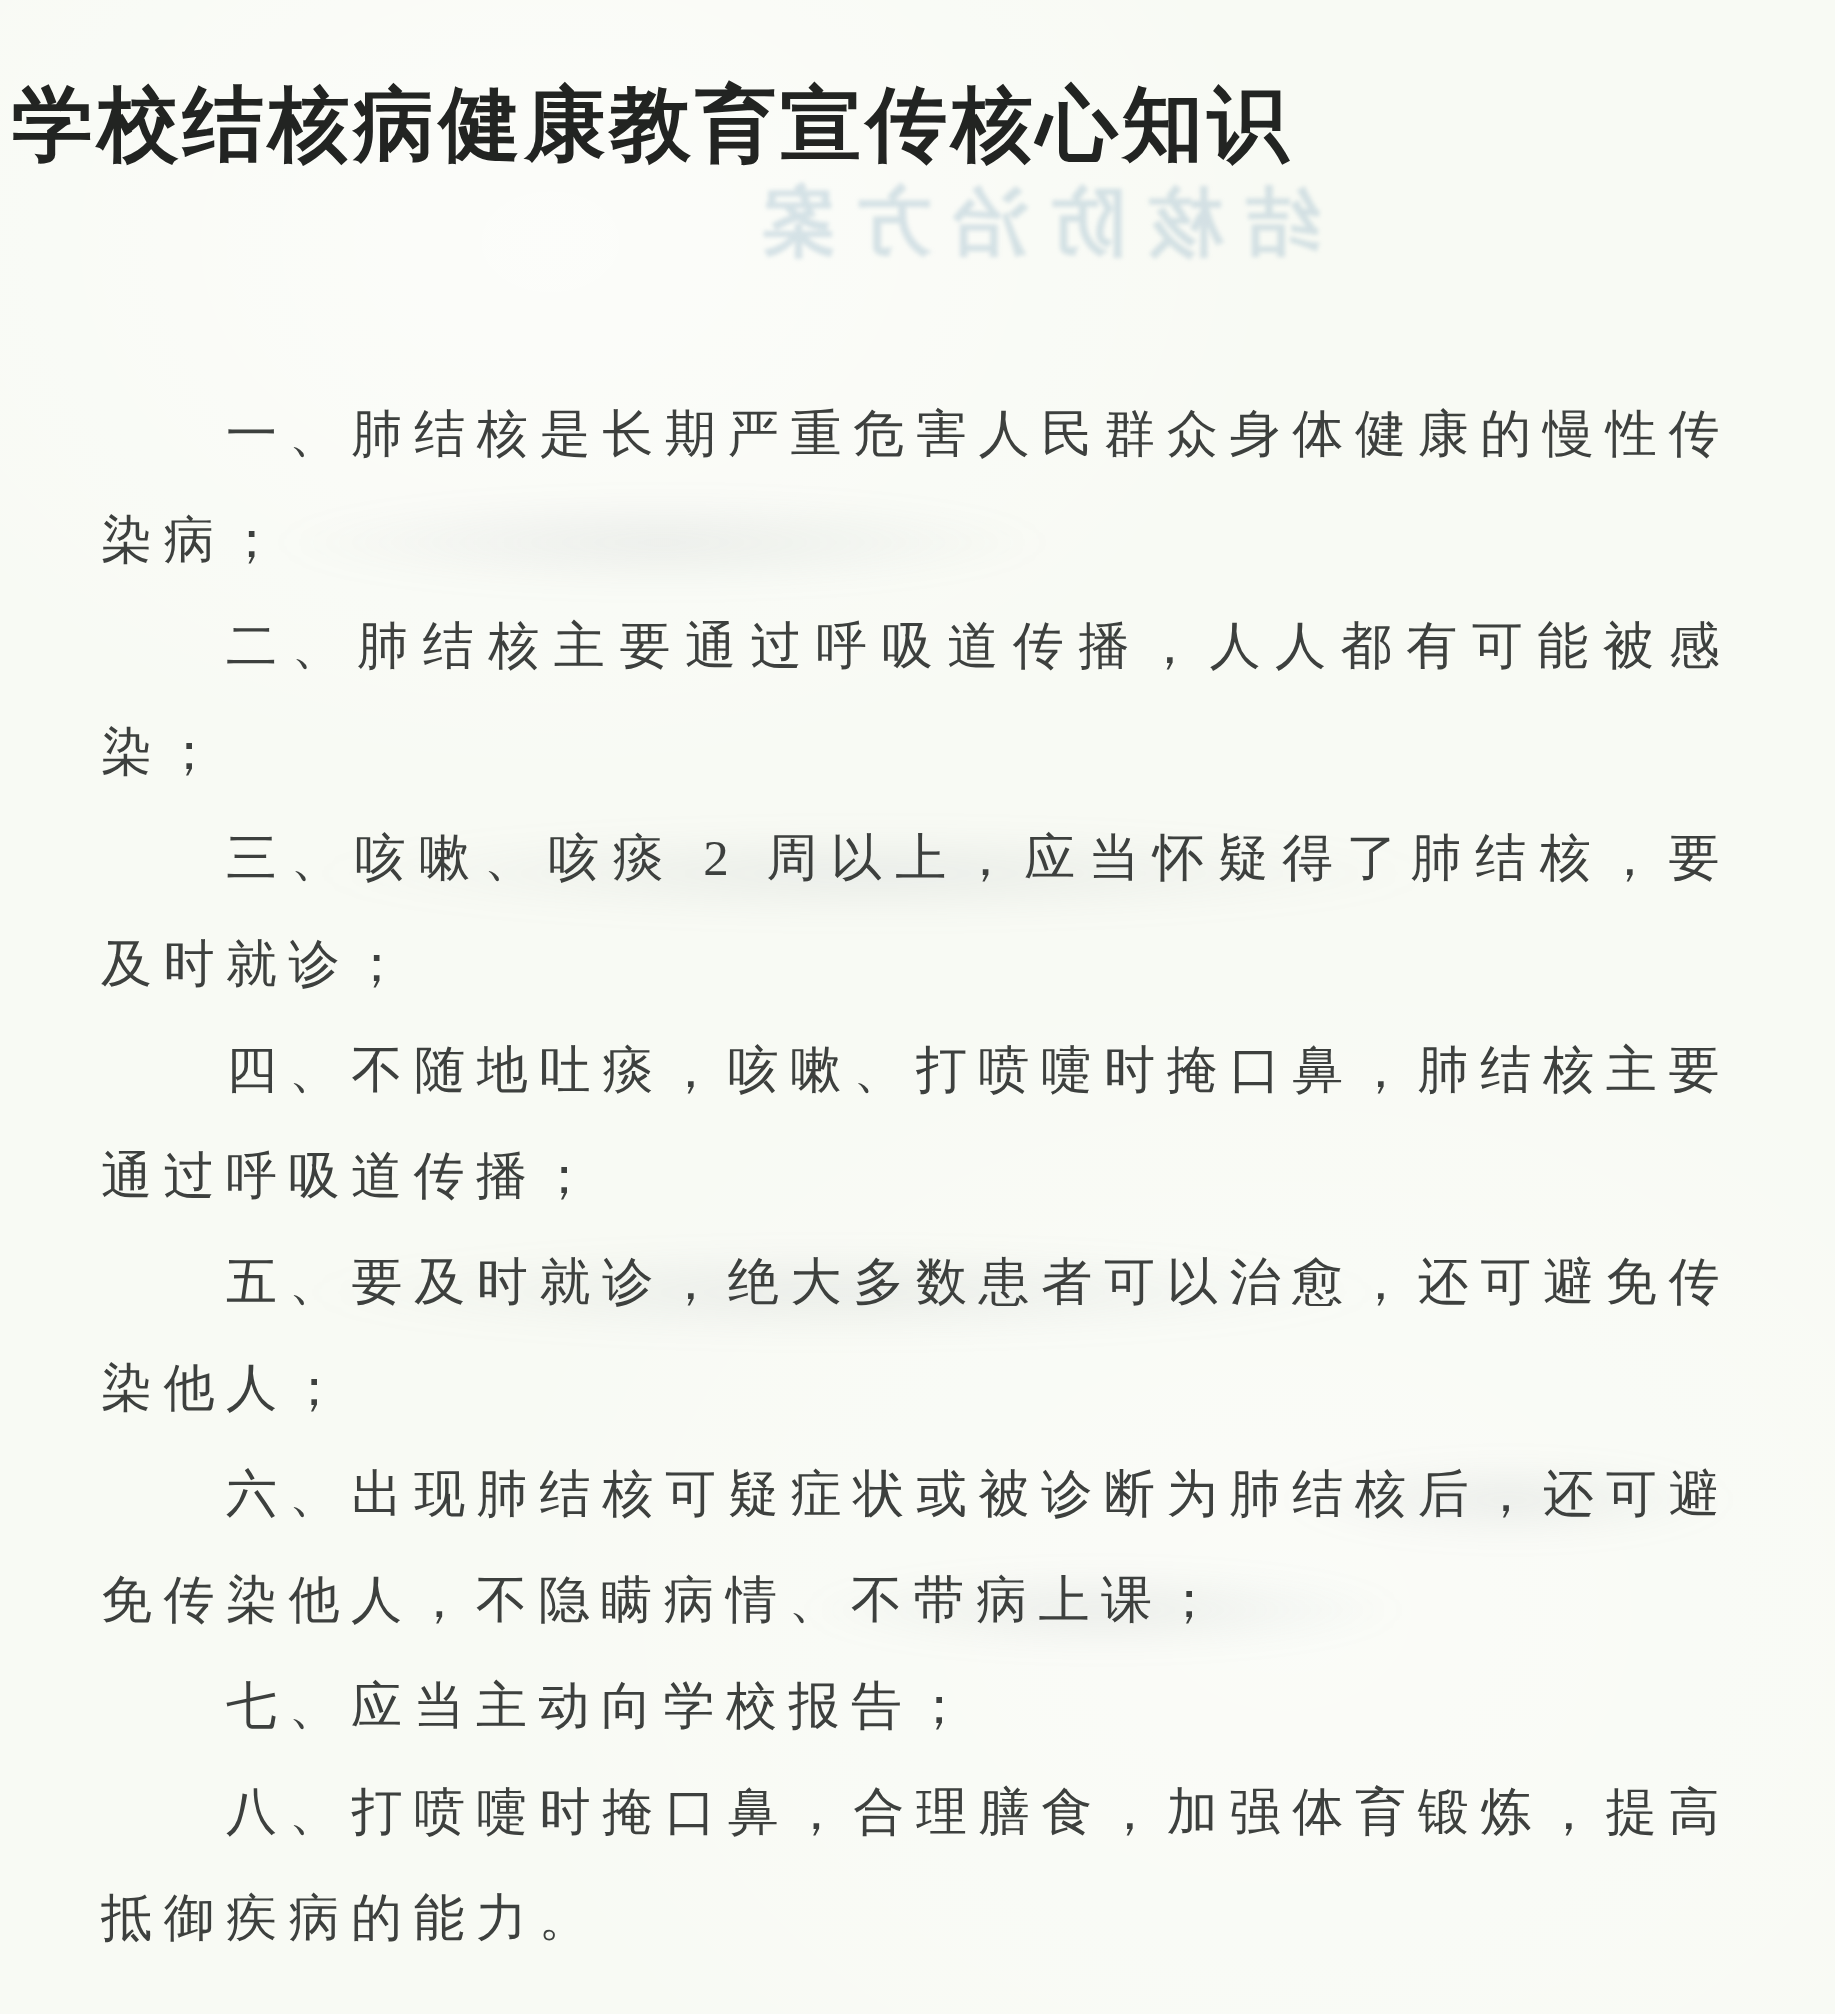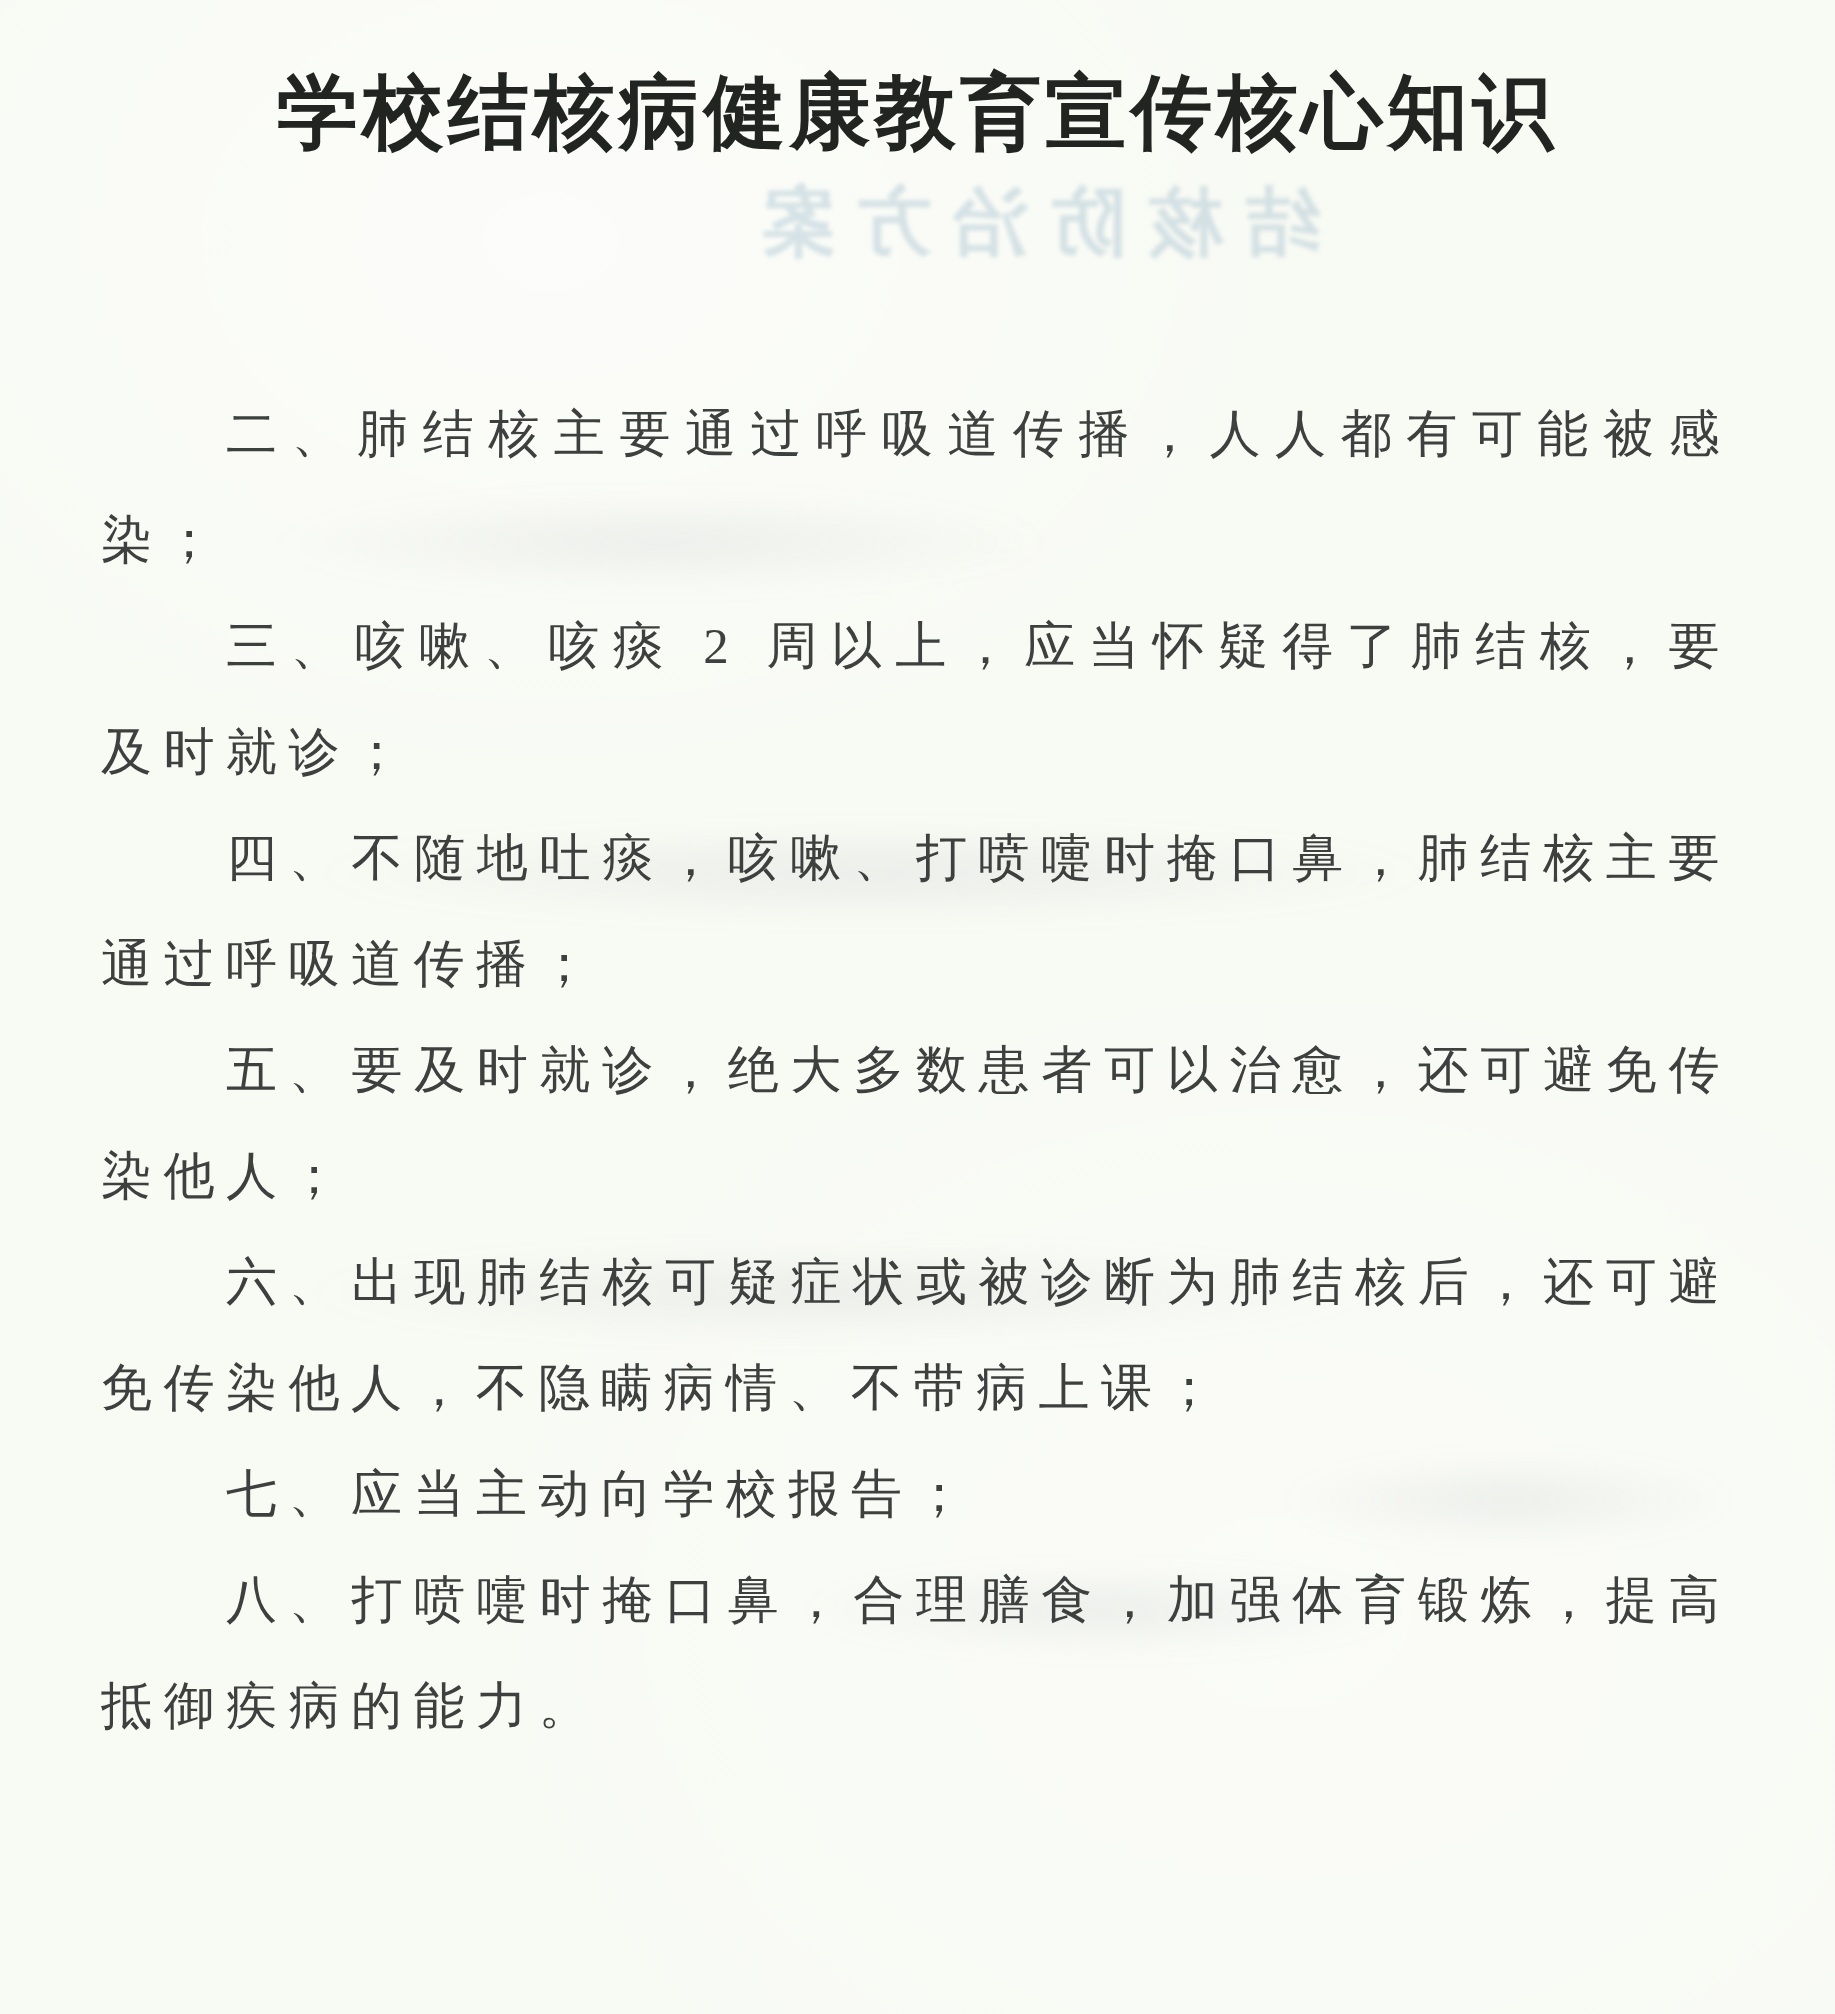--- a/index.html
+++ b/index.html
@@ -13,23 +13,23 @@
     height: 2015px;
     margin: 0 auto;
     background:
       radial-gradient(ellipse 60% 40% at 30% 12%, rgba(255,255,255,0.55), rgba(255,255,255,0) 70%),
       radial-gradient(ellipse 70% 50% at 70% 80%, rgba(255,255,255,0.35), rgba(255,255,255,0) 70%),
       #f8faf4;
     overflow: hidden;
     font-family: "Liberation Serif", serif;
   }
   .doc-title {
-    margin: 0;
+    margin: 12px;
     padding-top: 64px;
-    text-align: center;
+    text-align: left;
     font-family: "Liberation Sans", sans-serif;
     font-weight: 700;
     font-size: 81px;
     letter-spacing: 4.4px;
     color: #222422;
     line-height: 1.2;
   }
   
   .ghost-title {
     position: absolute;
@@ -82,20 +82,21 @@
 
   <div class="ghost-title">结核防治方案</div>
 
   <div class="smudge s1"></div>
   <div class="smudge s2"></div>
   <div class="smudge s3"></div>
   <div class="smudge s4"></div>
   <div class="smudge s5"></div>
 
   <div class="body-text">
+    <p>一、肺结核是长期严重危害人民群众身体健康的慢性传染病；</p>
     <p>二、肺结核主要通过呼吸道传播，人人都有可能被感染；</p>
     <p>三、咳嗽、咳痰 2 周以上，应当怀疑得了肺结核，要及时就诊；</p>
     <p>四、不随地吐痰，咳嗽、打喷嚏时掩口鼻，肺结核主要通过呼吸道传播；</p>
     <p>五、要及时就诊，绝大多数患者可以治愈，还可避免传染他人；</p>
     <p>六、出现肺结核可疑症状或被诊断为肺结核后，还可避免传染他人，不隐瞒病情、不带病上课；</p>
     <p>七、应当主动向学校报告；</p>
     <p>八、打喷嚏时掩口鼻，合理膳食，加强体育锻炼，提高抵御疾病的能力。</p>
   </div>
 
 </div>

